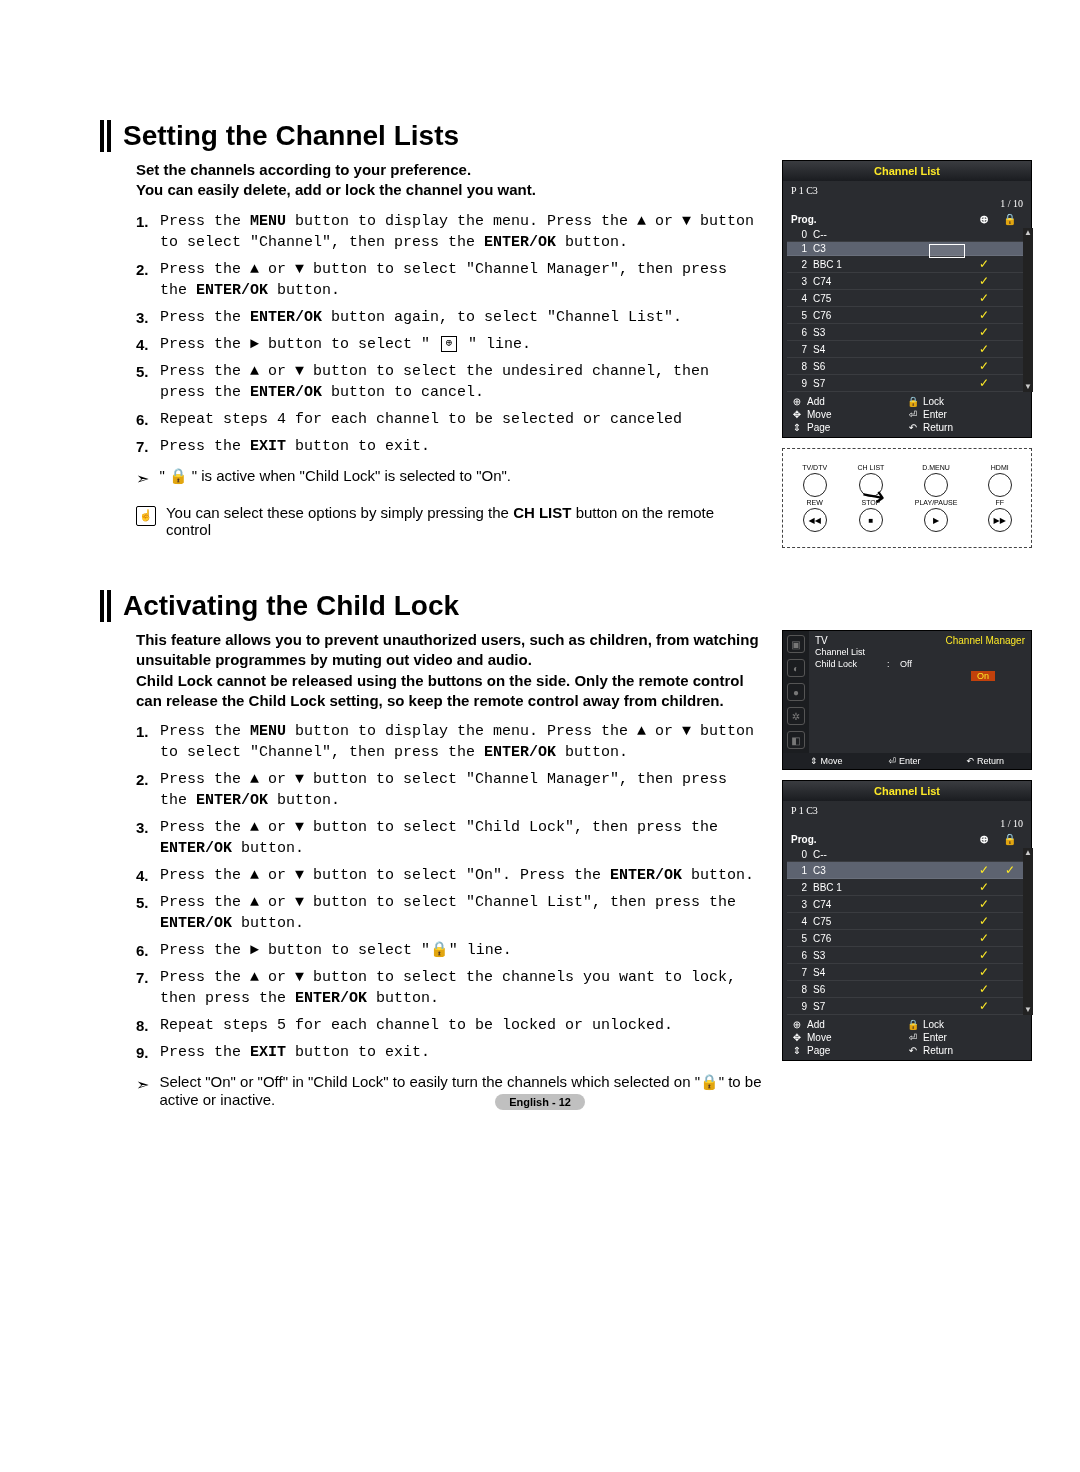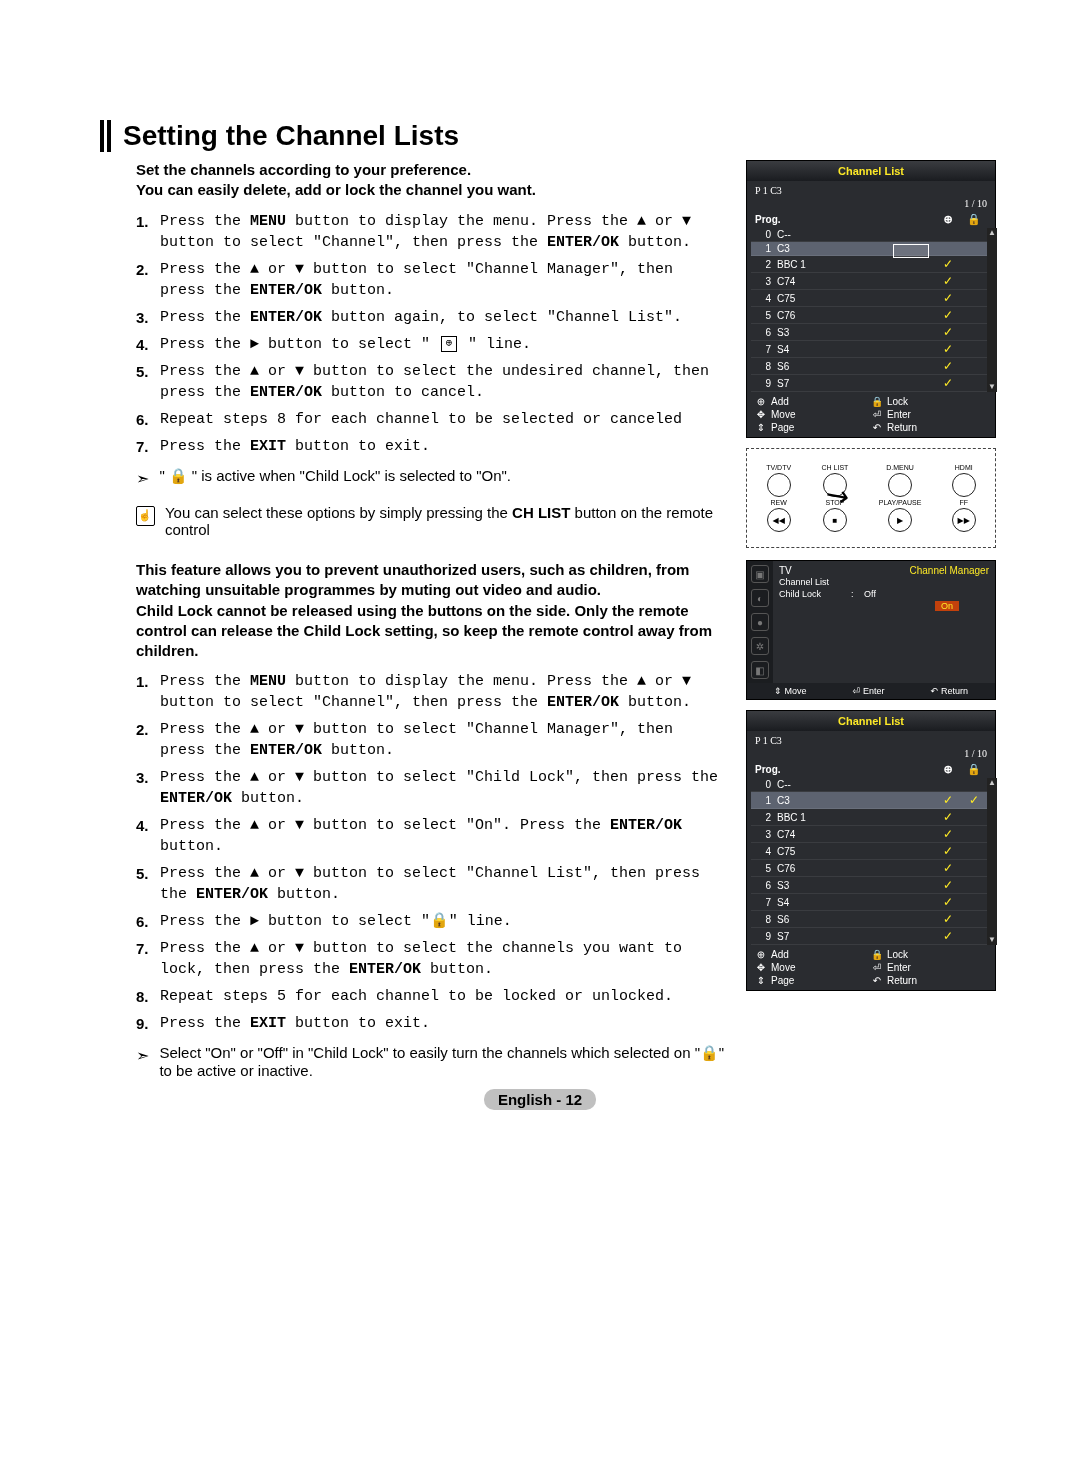--- a/index.html
+++ b/index.html
@@ -5,21 +5,21 @@
   body {
     margin: 0;
     padding: 0;
     font-family: Arial, Helvetica, sans-serif;
     background: #fff;
     width: 1080px;
   }
   .page {
     width: 1080px;
     height: 1148px;
-    padding: 120px 84px 40px 100px;
+    padding: 120px 48px 40px 100px;
     box-sizing: border-box;
     position: relative;
   }
   .section-title {
     display: flex;
     align-items: center;
     margin-bottom: 8px;
   }
   .title-bars {
     display: flex;
@@ -214,21 +214,21 @@
   .cm-sel { display:inline-block; background:#c2410c; color:#fde927; padding:0 6px; margin-left:8px;}
   .cm-foot {
     display:flex;justify-content:space-around;font-size:9px;padding:3px 4px;background:#1e2024;
   }
   .cm-foot span{display:flex;gap:3px;align-items:center;}
 
   .page-foot {
     position:absolute;
     bottom:40px; left:0; width:100%;
     text-align:center;
-    font-size:15px;
+    font-size:11px;
     font-weight:700;
   }
   .page-foot span {
     background:#c0c0c0;border-radius:10px;padding:2px 14px;
   }
   .inline-ico{display:inline-block;border:1px solid #000;width:14px;height:14px;line-height:12px;font-size:11px;text-align:center;vertical-align:middle;margin:0 2px;}
 </style>
 </head>
 <body>
 
@@ -262,21 +262,21 @@
           <div class="step">
             <div class="step-num">4.</div>
             <div class="step-text">Press the ► button to select " <span class="inline-ico">⊕</span> " line.</div>
           </div>
           <div class="step">
             <div class="step-num">5.</div>
             <div class="step-text">Press the ▲ or ▼ button to select the undesired channel, then press the <b>ENTER/OK</b> button to cancel.</div>
           </div>
           <div class="step">
             <div class="step-num">6.</div>
-            <div class="step-text">Repeat steps 8 for each channel to be selected or canceled</div>
+            <div class="step-text">Repeat steps 4 for each channel to be selected or canceled</div>
           </div>
           <div class="step">
             <div class="step-num">7.</div>
             <div class="step-text">Press the <b>EXIT</b> button to exit.</div>
           </div>
         </div>
 
       <div class="note-row">
         <div class="arrow-icon">➣</div>
         <div>" 🔒 " is active when "Child Lock" is selected to "On".</div>
@@ -421,20 +421,27 @@
         <div class="remote-col">
           <div class="remote-label">HDMI</div>
           <div class="remote-btn-round"></div>
           <div class="remote-label">FF</div>
           <div class="remote-btn-round">▶▶</div>
         </div>
       </div>
     </div>
   </div>
 
+  <div class="section-title" style="margin-top:30px;">
+    <div class="title-bars">
+        <div class="title-bar"></div>
+        <div class="title-bar"></div>
+      </div>
+    <div class="title-text">Activating the Child Lock</div>
+  </div>
 
   <div class="columns">
     <div class="left-col">
       <div class="intro" style="white-space:pre-line;">This feature allows you to prevent unauthorized users, such as children, from watching unsuitable programmes by muting out video and audio.
 Child Lock cannot be released using the buttons on the side. Only the remote control can release the Child Lock setting, so keep the remote control away from children.</div>
       <div class="steps" id="steps2">
           <div class="step">
             <div class="step-num">1.</div>
             <div class="step-text">Press the <b>MENU</b> button to display the menu. Press the ▲ or ▼ button to select "Channel", then press the <b>ENTER/OK</b> button.</div>
           </div>

